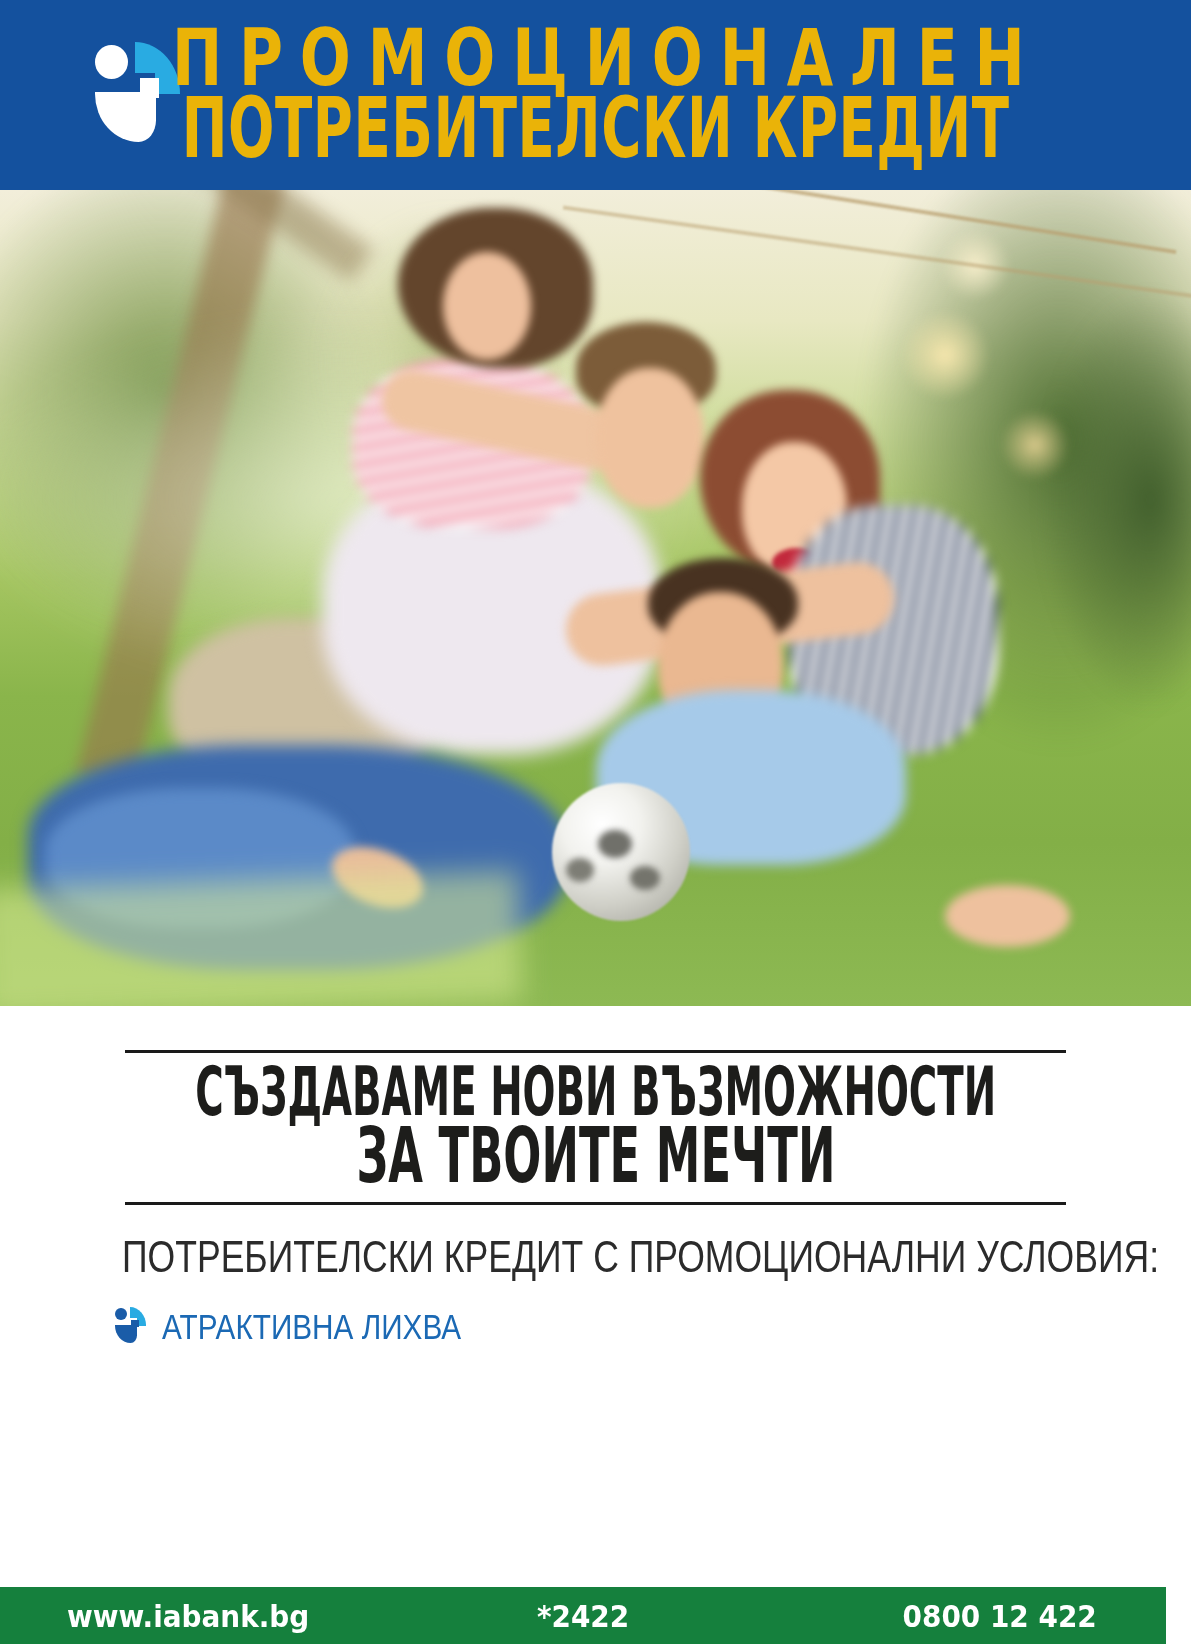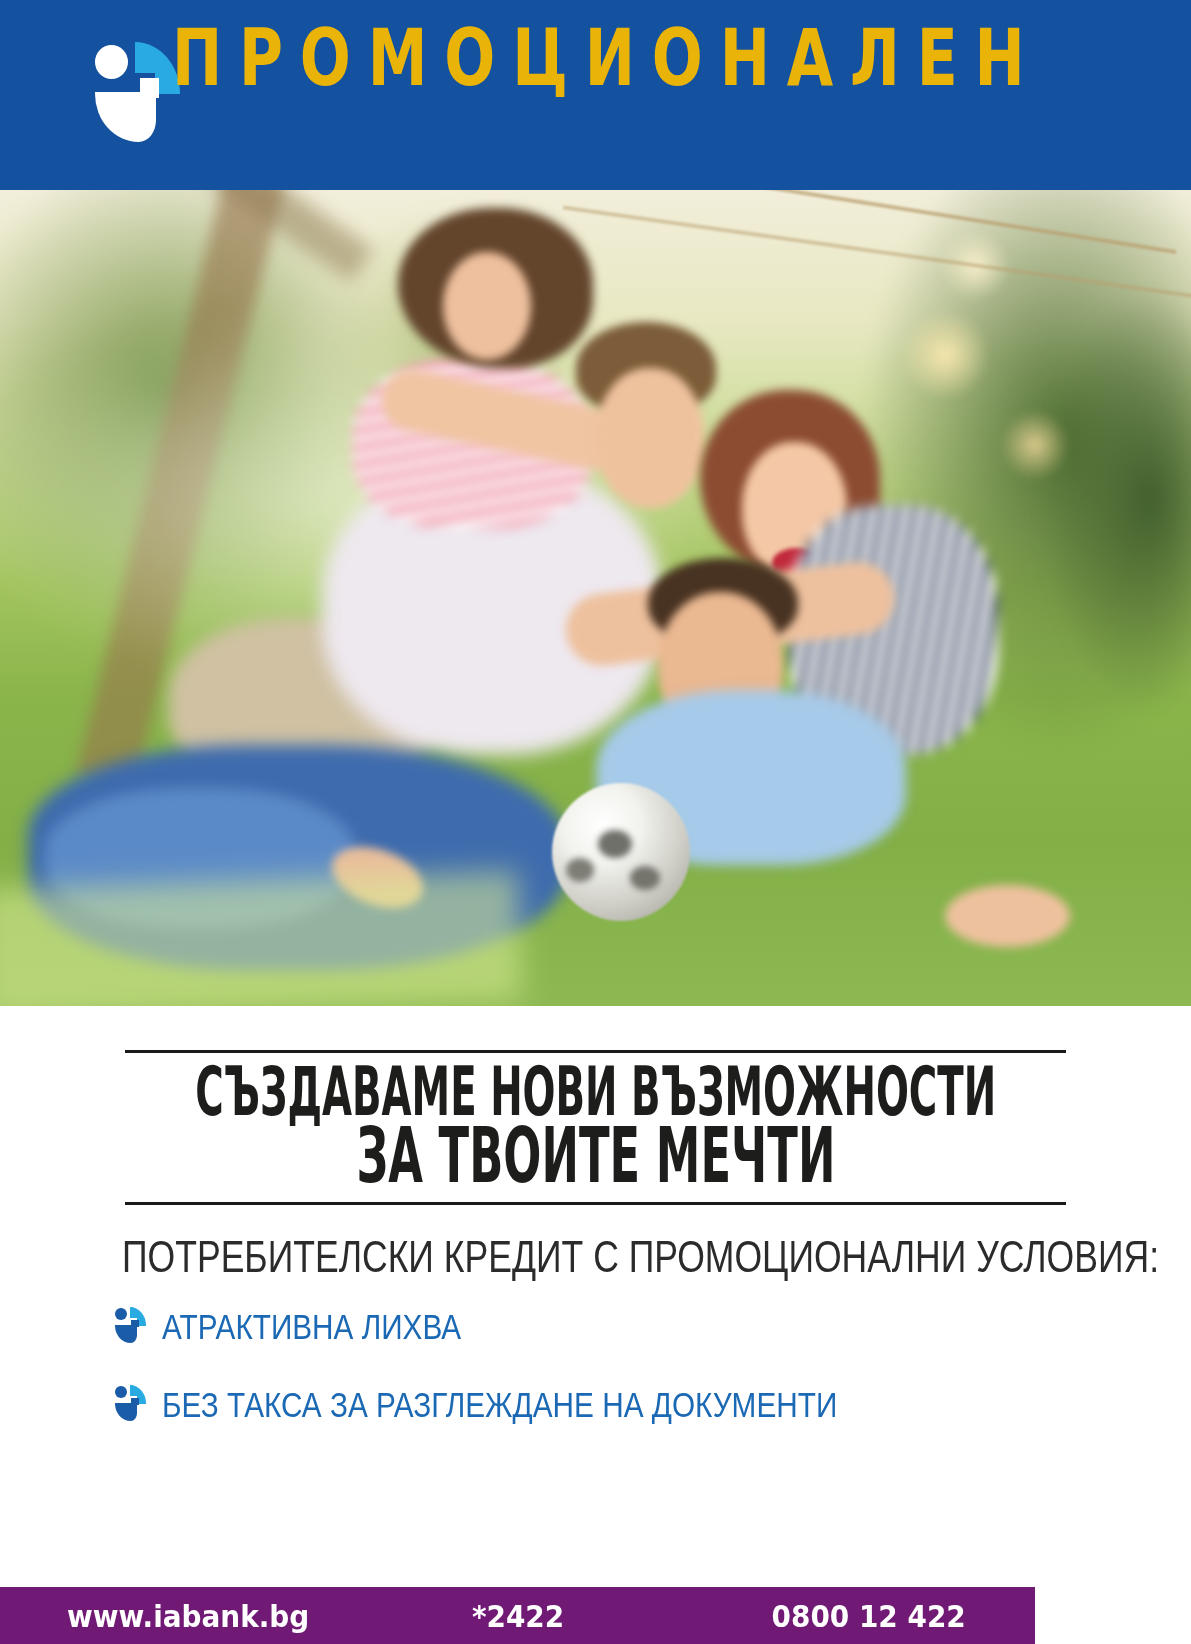--- a/index.html
+++ b/index.html
@@ -87,21 +87,21 @@
   .subtitle .cond{display:inline-block;transform:scaleX(.79);transform-origin:left center;}
 
   
   .benefit{position:absolute;left:112px;width:980px;height:50px;display:flex;align-items:flex-start;}
   .b1{top:1307px;} .b2{top:1385px;} .b3{top:1461px;}
   .bicon{width:34px;height:36px;margin-right:16px;flex:0 0 auto;}
   .bicon .mark{--mk-main:#1A5CA8;--mk-accent:#29ABE2;--mk-bg:#ffffff;}
   .blabel{font-size:35px;color:#1B69B4;white-space:nowrap;display:inline-block;transform:scaleX(.85);transform-origin:left center;}
 
   
-  .bottombar{position:absolute;left:0;top:1587px;width:1035px;height:57px;background:#701a75;color:#ffffff;
+  .bottombar{position:absolute;left:0;top:1587px;width:1166px;height:57px;background:#15803d;color:#ffffff;
     font-family:"DejaVu Sans",sans-serif;font-weight:bold;font-size:31px;}
   .f-item{position:absolute;top:0;height:57px;display:flex;align-items:center;white-space:nowrap;}
   .f-web{left:67px;transform:scaleX(.9);transform-origin:left center;}
   .f-short{left:50%;transform:translateX(-50%) scaleX(.9);}
   .f-phone{right:69px;transform:scaleX(.9);transform-origin:right center;}
 </style>
 </head>
 <body>
 
 <div class="poster">
@@ -112,20 +112,23 @@
         <div class="m-accent"></div>
         <div class="m-notch"></div>
         <div class="m-tab"></div>
         <div class="m-main"></div>
         <div class="m-circle"></div>
       </div>
     </div>
     <div class="titles">
       <div class="t1">
           <span class="cond">ПРОМОЦИОНАЛЕН</span>
+        </div>
+      <div class="t2">
+          <span class="cond">ПОТРЕБИТЕЛСКИ КРЕДИТ</span>
         </div>
     </div>
   </header>
 
   <div class="photo">
     <div class="ph-tree-left"></div>
     <div class="ph-trunk"></div>
     <div class="ph-branch"></div>
     <div class="ph-tree-mid"></div>
     <div class="ph-tree-right"></div>
@@ -185,32 +188,20 @@
         <div class="m-accent"></div>
         <div class="m-notch"></div>
         <div class="m-tab"></div>
         <div class="m-main"></div>
         <div class="m-circle"></div>
       </div>
     </div>
     <span class="blabel">АТРАКТИВНА ЛИХВА</span>
   </div>
 
-  <div class="benefit b2">
-    <div class="bicon">
-      <div class="mark">
-        <div class="m-accent"></div>
-        <div class="m-notch"></div>
-        <div class="m-tab"></div>
-        <div class="m-main"></div>
-        <div class="m-circle"></div>
-      </div>
-    </div>
-    <span class="blabel">БЕЗ ТАКСА ЗА РАЗГЛЕЖДАНЕ НА ДОКУМЕНТИ</span>
-  </div>
 
 
   <footer class="bottombar">
     <div class="f-item f-web">www.iabank.bg</div>
     <div class="f-item f-short">*2422</div>
     <div class="f-item f-phone">0800 12 422</div>
   </footer>
 
 </div>
 

